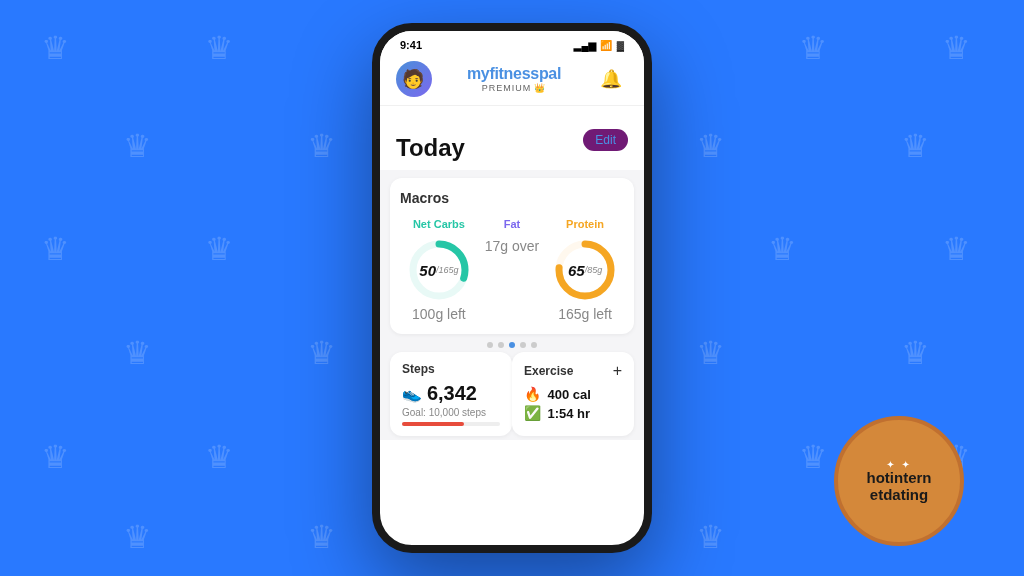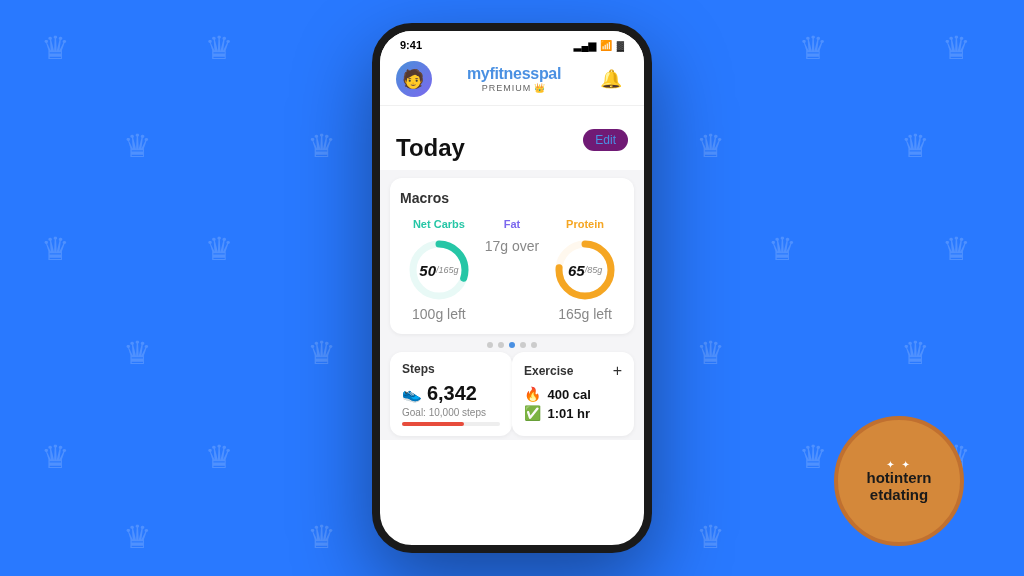--- a/index.html
+++ b/index.html
@@ -503,21 +503,21 @@
           <div class="card-header">
             <span>Exercise</span>
             <span class="plus-btn">+</span>
           </div>
           <div class="exercise-item">
             <span class="exercise-icon">🔥</span>
             <span>400 cal</span>
           </div>
           <div class="exercise-item">
             <span class="exercise-icon">✅</span>
-            <span>1:01 hr</span>
+            <span>1:54 hr</span>
           </div>
         </div>
 
       </div>
     </div>
   </div>
 </div>
 
 <div class="watermark">
   <div class="watermark-circle">

